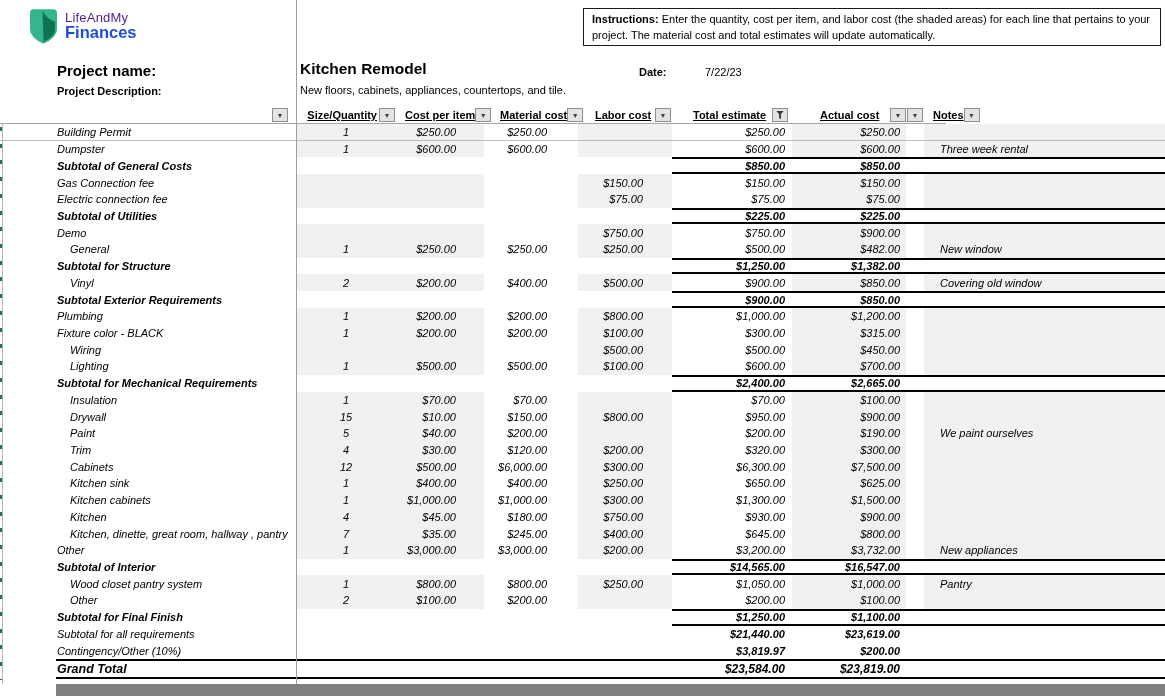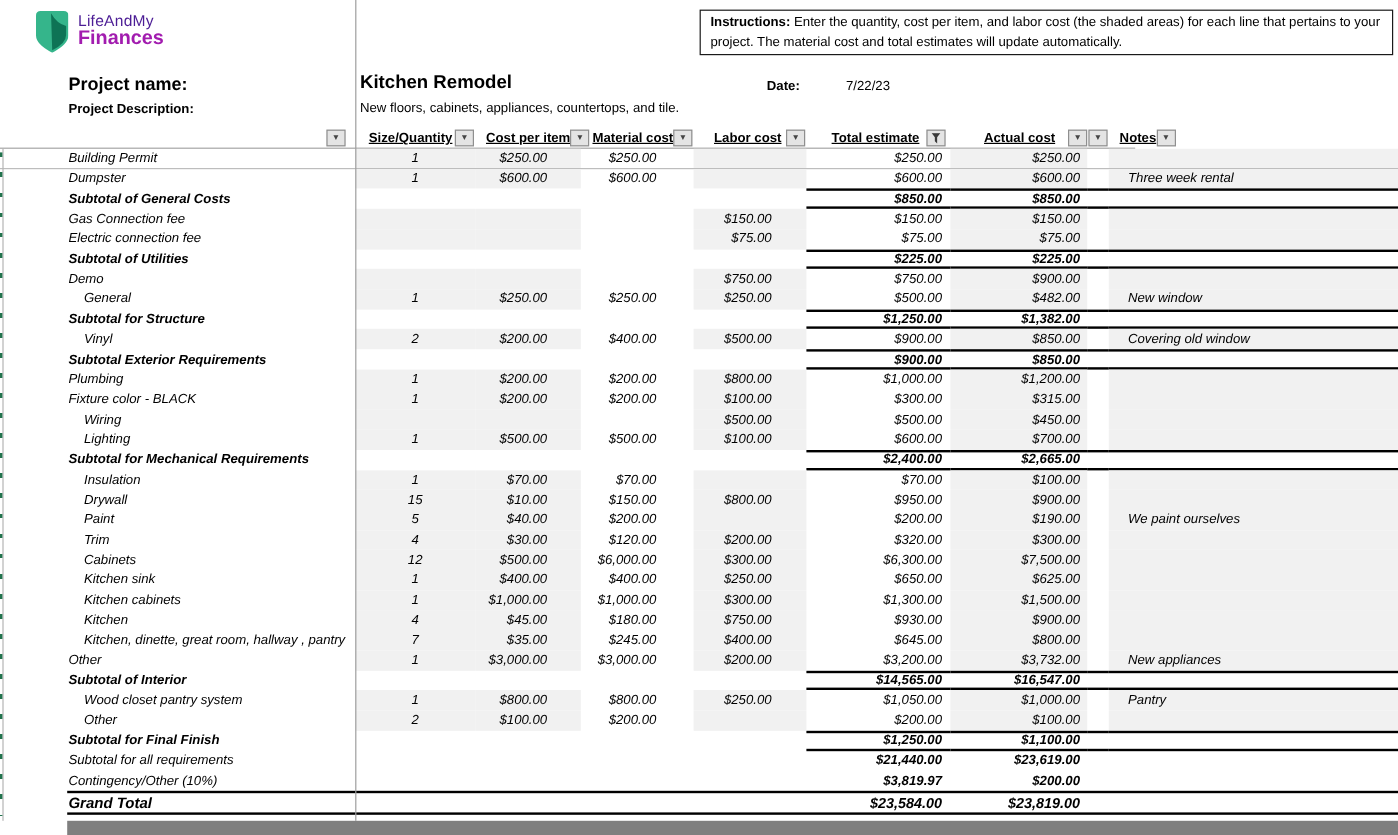--- a/index.html
+++ b/index.html
@@ -3,21 +3,21 @@
 <meta charset="utf-8">
 <style>
   html,body{margin:0;padding:0;background:#fff;}
   .stage{position:relative;width:1165px;height:696px;background:#ffffff;
          font-family:"Liberation Sans",sans-serif;color:#000;overflow:hidden;}
 
   
   .logo{position:absolute;left:30px;top:9px;display:flex;gap:8px;align-items:flex-start;}
   .brand-text{line-height:1.05;padding-top:2px;}
   .brand-l1{font-size:13px;color:#4c1d95;letter-spacing:.2px;}
-  .brand-l2{font-size:16.5px;font-weight:bold;color:#a21caf;margin-top:-1px;}
+  .brand-l2{font-size:16.5px;font-weight:bold;color:#1d4ed8;margin-top:-1px;}
 
   .instructions{position:absolute;left:583px;top:8px;width:578px;height:38px;
     border:1.5px solid #1a1a1a;box-sizing:border-box;padding:3px 8px;
     font-size:11px;line-height:1.45;}
   .instructions b{font-weight:bold;}
 
   .proj-label{position:absolute;left:57px;top:62px;font-size:15px;font-weight:bold;}
   .proj-name{position:absolute;left:300px;top:60px;font-size:15.5px;font-weight:bold;}
   .date-label{position:absolute;left:639px;top:66px;font-size:11px;font-weight:bold;}
   .date-value{position:absolute;left:705px;top:66px;font-size:11px;}
@@ -30,21 +30,21 @@
     border-bottom:1px solid #a6a6a6;box-sizing:border-box;}
   .th{display:flex;align-items:center;box-sizing:border-box;}
   .hlabel{font-size:11px;font-weight:bold;text-decoration:underline;white-space:nowrap;}
   .fbtn{width:16px;height:14px;background:#e4e4e4;border:1px solid #8f8f8f;box-sizing:border-box;
     display:flex;align-items:center;justify-content:center;font-size:7px;color:#444;flex:0 0 auto;}
   .funnel{width:8px;height:9px;background:#3a3a3a;
     clip-path:polygon(0 0,100% 0,62% 42%,62% 100%,38% 80%,38% 42%);}
   .th-a{justify-content:flex-end;padding-right:8px;}
   .th-b{justify-content:flex-end;gap:2px;padding-right:1px;}
   .th-c{justify-content:space-between;padding-left:9px;padding-right:1px;}
-  .th-d{justify-content:flex-end;padding-left:16px;padding-right:1px;}
+  .th-d{justify-content:space-between;padding-left:16px;padding-right:1px;}
   .th-e{justify-content:space-between;padding-left:17px;padding-right:1px;}
   .th-f{justify-content:space-between;padding-left:21px;padding-right:4px;}
   .th-g{justify-content:space-between;padding-left:28px;}
   .th-h{justify-content:flex-start;padding-left:1px;}
   .th-i{justify-content:space-between;padding-left:9px;padding-right:0;}
 
   .rows{position:absolute;top:124px;left:0;width:1165px;font-style:italic;}
   .row{height:16.72px;box-sizing:border-box;}
   .cell{display:flex;align-items:center;font-size:11px;box-sizing:border-box;
     overflow:hidden;white-space:nowrap;}

